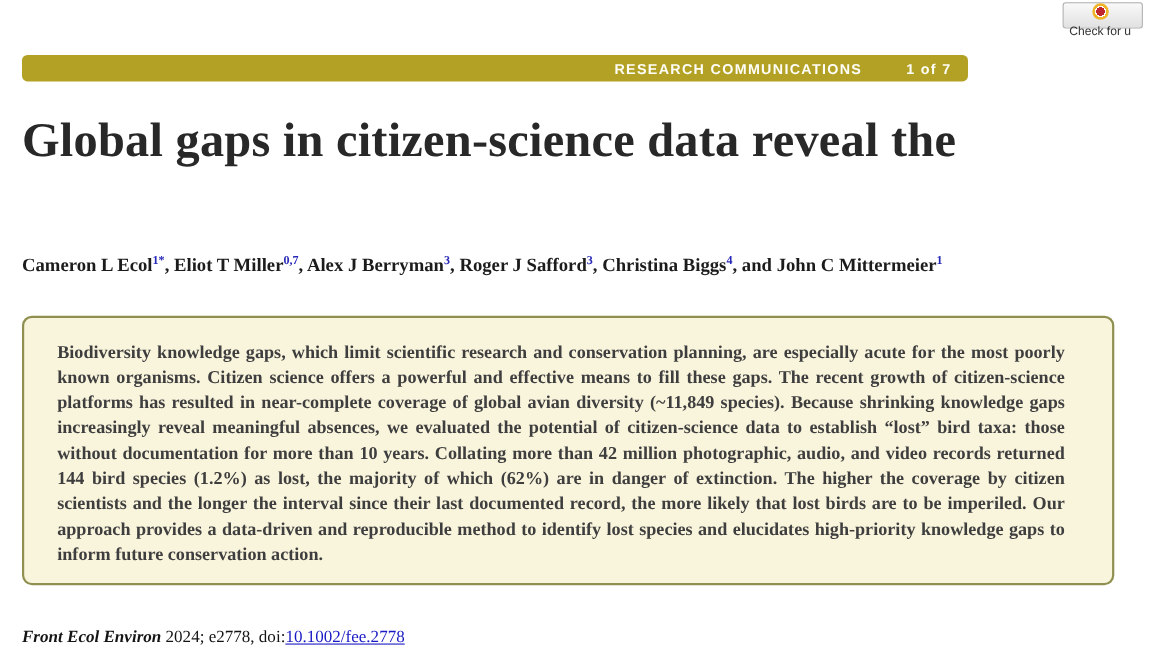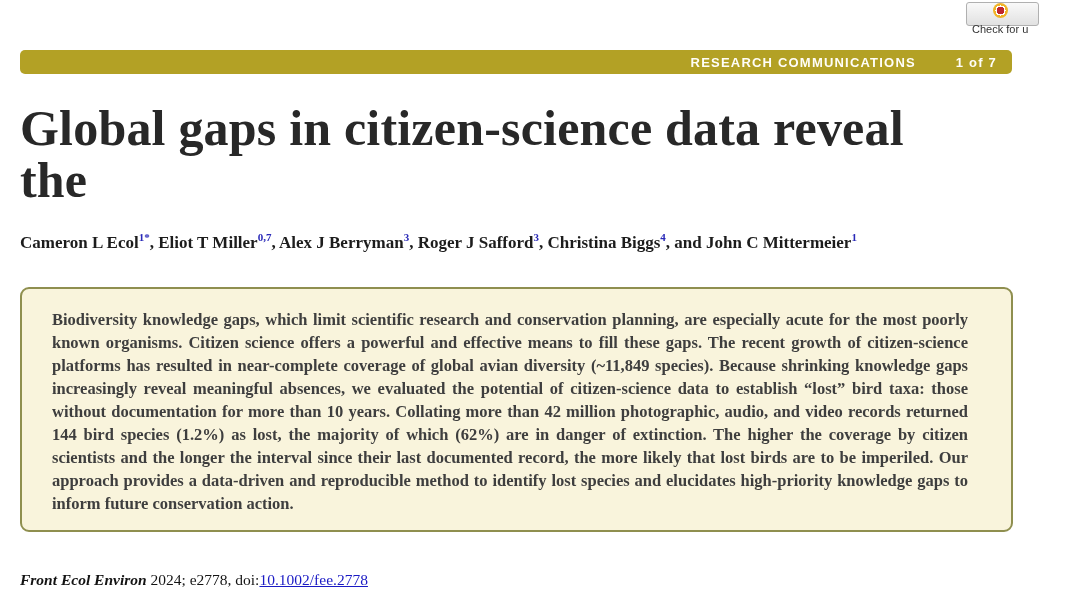--- a/index.html
+++ b/index.html
@@ -22,35 +22,35 @@
     font-size: 11px; color: #333;
     white-space: nowrap; cursor: pointer; flex-direction: column;
   }
   .crossmark-icon {
     width: 15px; height: 15px; border-radius: 50%; flex: none;
     background: radial-gradient(circle at 50% 50%, #c0272d 0 37%, #ffffff 37% 48%, #f0b429 48% 100%);
   }
 
   
   .banner {
-    position: absolute; left: 20px; top: 50px; width: 992px; height: 24px;
+    position: absolute; left: 20px; top: 50px; width: 860px; height: 24px;
     background: var(--banner-gold, #b3a125);
     border-radius: 5px;
     display: flex; align-items: center; justify-content: flex-end;
     gap: 40px; padding-right: 15px; box-sizing: border-box;
     font-family: "Liberation Sans", sans-serif;
     font-weight: bold; font-size: 13px; letter-spacing: 1.2px;
     color: #fffef8;
   }
 
   
   .title {
     position: absolute; left: 20px; top: 102px; margin: 0;
     width: 960px;
-    font-size: 50px; font-weight: bold; line-height: 52px;
+    font-size: 44px; font-weight: bold; line-height: 52px;
     color: #282828; letter-spacing: 0.2px;
   }
 
   
   .authors {
     position: absolute; left: 20px; top: 231px; width: 1010px;
     font-size: 17px; font-weight: bold; color: #1c1c1c;
   }
   .authors sup {
     font-size: 11px; font-weight: bold;

